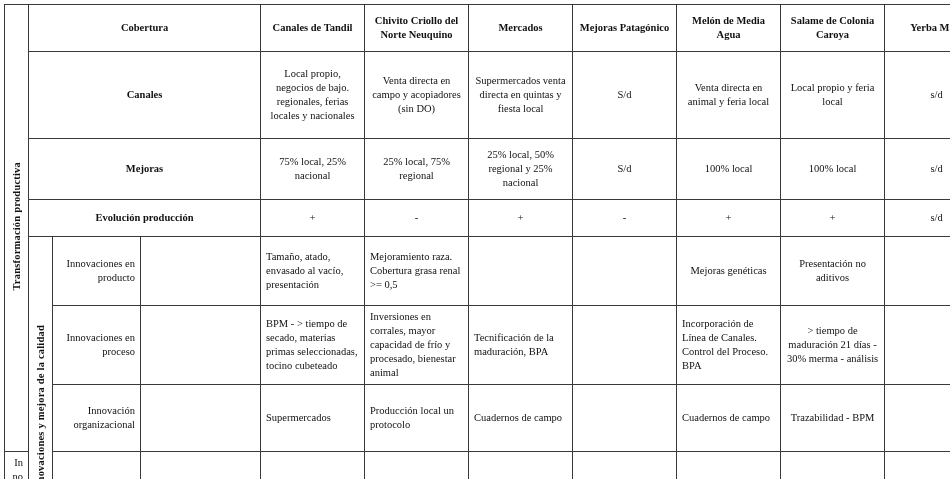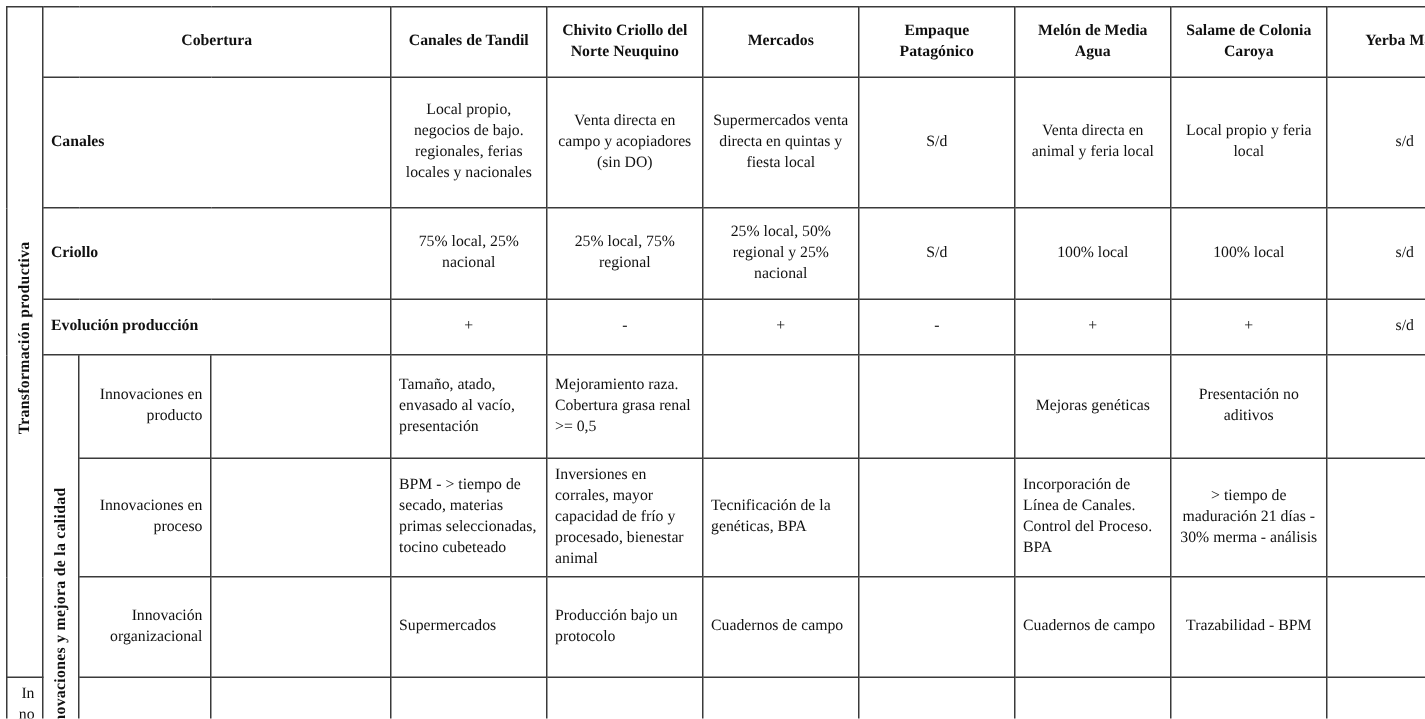--- a/index.html
+++ b/index.html
@@ -68,21 +68,21 @@
   .hdr {
     text-align: center;
     font-weight: bold;
     font-size: 10.5px;
     height: 38px;
     vertical-align: middle;
   }
 
   .rowlabel {
     font-weight: bold;
-    text-align: left;
+    text-align: center;
     padding-left: 10px;
     vertical-align: middle;
   }
 
   .sublabel {
     text-align: right;
     padding-left: 8px;
     vertical-align: middle;
   }
 
@@ -127,21 +127,21 @@
         <td class="hdr">
           <span>Canales de Tandil</span>
         </td>
         <td class="hdr">
           <span>Chivito Criollo del Norte Neuquino</span>
         </td>
         <td class="hdr">
           <span>Mercados</span>
         </td>
         <td class="hdr">
-          <span>Empaque Patagónico</span>
+          <span>Mejoras Patagónico</span>
         </td>
         <td class="hdr">
           <span>Melón de Media Agua</span>
         </td>
         <td class="hdr">
           <span>Salame de Colonia Caroya</span>
         </td>
         <td class="hdr">
           <span>Yerba Mate</span>
         </td>
@@ -157,21 +157,21 @@
         <td class="c"><span>Supermercados venta directa en quintas y fiesta local</span></td>
         <td class="c"><span>S/d</span></td>
         <td class="c"><span>Venta directa en animal y feria local</span></td>
         <td class="c"><span>Local propio y feria local</span></td>
         <td class="c"><span>s/d</span></td>
 
       </tr>
 
       <tr class="r-mercados">
         <td class="rowlabel" colspan="3">
-          <span>Criollo</span>
+          <span>Mejoras</span>
         </td>
         <td class="c"><span>75% local, 25% nacional</span></td>
         <td class="c"><span>25% local, 75% regional</span></td>
         <td class="c"><span>25% local, 50% regional y 25% nacional</span></td>
         <td class="c"><span>S/d</span></td>
         <td class="c"><span>100% local</span></td>
         <td class="c"><span>100% local</span></td>
         <td class="c"><span>s/d</span></td>
 
       </tr>
@@ -208,35 +208,35 @@
 
       </tr>
 
       <tr class="r-inno2">
         <td class="sublabel">
           <span>Innovaciones en proceso</span>
         </td>
         <td class="l"></td>
         <td class="l"><span>BPM -  &gt;  tiempo de secado, materias primas seleccionadas, tocino cubeteado</span></td>
         <td class="l"><span>Inversiones en corrales, mayor capacidad de frío y procesado, bienestar animal</span></td>
-        <td class="l"><span>Tecnificación de la genéticas, BPA</span></td>
+        <td class="l"><span>Tecnificación de la maduración, BPA</span></td>
         <td class="c"><span></span></td>
         <td class="l"><span>Incorporación de Línea de Canales. Control del Proceso.  BPA</span></td>
         <td class="c"><span>&gt; tiempo de maduración 21 días - 30% merma - análisis</span></td>
         <td class="c"><span></span></td>
 
       </tr>
 
       <tr class="r-inno3">
         <td class="sublabel">
           <span>Innovación organizacional</span>
         </td>
         <td class="l"></td>
         <td class="l"><span>Supermercados</span></td>
-        <td class="l"><span>Producción bajo un protocolo</span></td>
+        <td class="l"><span>Producción local un protocolo</span></td>
         <td class="l"><span>Cuadernos de campo</span></td>
         <td class="c"><span></span></td>
         <td class="l"><span>Cuadernos de campo</span></td>
         <td class="c"><span>Trazabilidad - BPM</span></td>
         <td class="c"><span></span></td>
 
       </tr>
 
       <tr class="r-inno4">
         <td class="sublabel">

